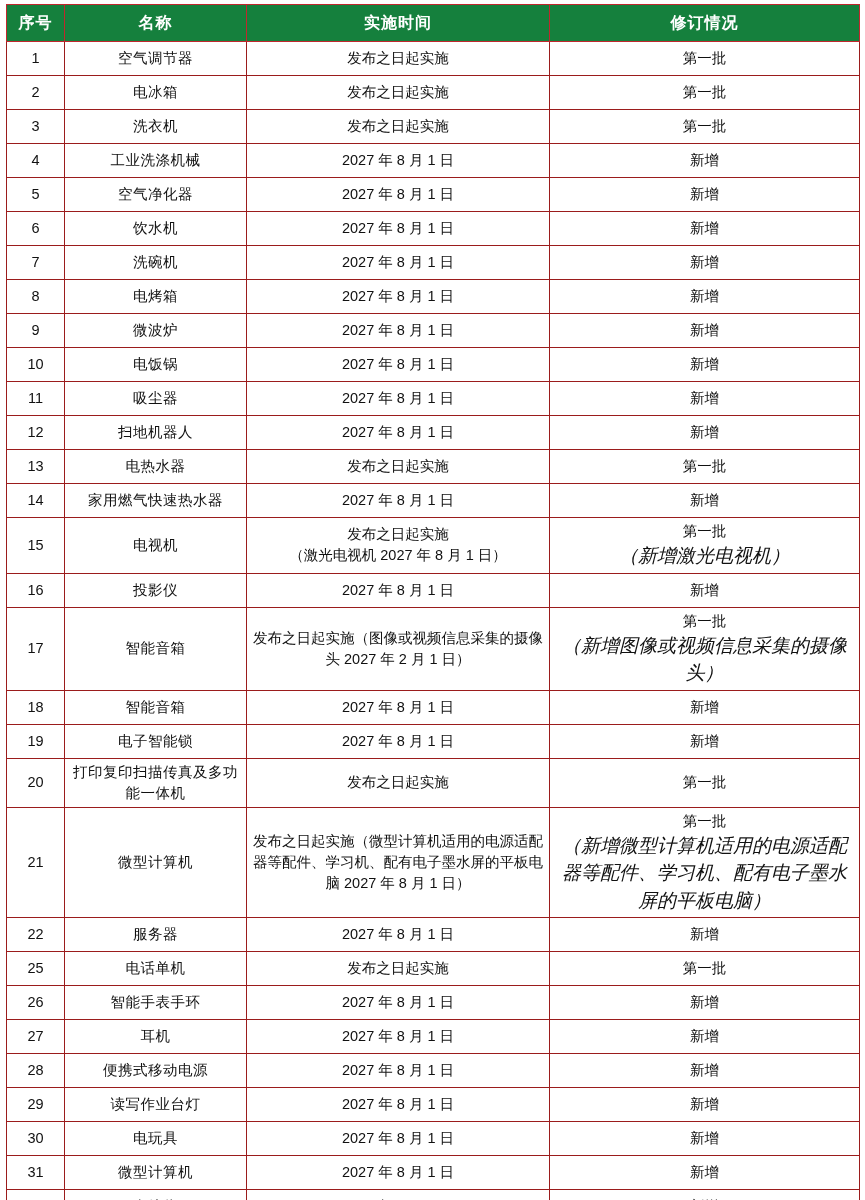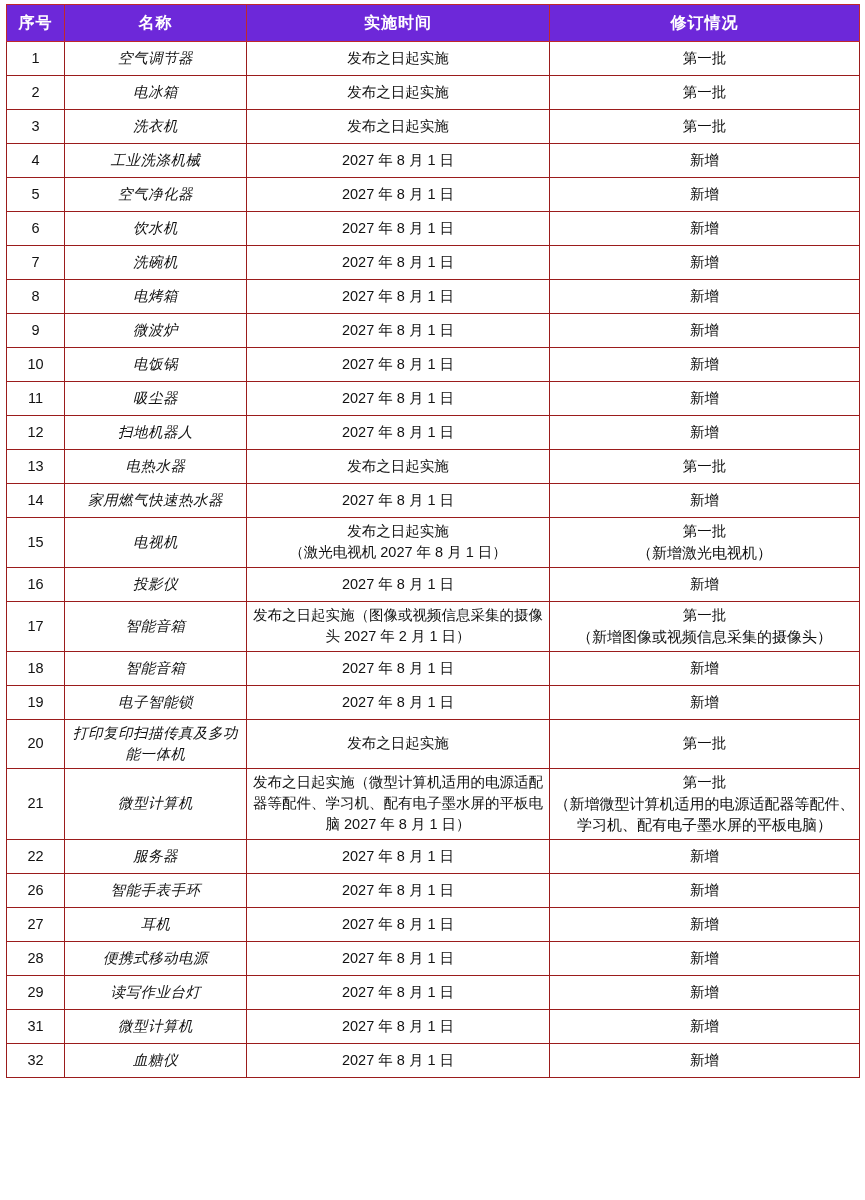--- a/index.html
+++ b/index.html
@@ -33,49 +33,49 @@
   table.spec-table td {
     border: 1px solid #9b1c1c;
     padding: 3px 4px;
     text-align: center;
     vertical-align: middle;
     font-size: 14.5px;
     line-height: 1.45;
     font-family: "Liberation Sans", "DejaVu Sans", sans-serif;
   }
   table.spec-table thead th {
-    background: #6d28d9;
+    background: #15803d;
     color: #ffffff;
     font-weight: bold;
     font-size: 16px;
     height: 30px;
     border-color: #c0272d;
     letter-spacing: 1px;
   }
   table.spec-table tbody td {
     height: 27px;
     color: #111111;
   }
   td.col-index {
     font-size: 14px;
   }
   td.col-name {
     letter-spacing: 0.5px;
-    font-style: italic;
   }
   td.col-time,
   td.col-rev {
     font-size: 14.5px;
   }
   .sub {
     display: block;
   }
   .sub-small {
     display: block;
-    font-size: 15px;
+    font-size: 19px;
+    font-style: italic;
   }
   .tight {
     line-height: 1.5;
   }
 </style>
 </head>
 <body>
 
 <div id="doc">
   <table class="spec-table">
@@ -232,40 +232,52 @@
             <span class="sub-small">（新增微型计算机适用的电源适配器等配件、学习机、配有电子墨水屏的平板电脑）</span>
           </td>
         </tr>
         <tr>
           <td class="col-index">22</td>
           <td class="col-name">服务器</td>
           <td class="col-time tight">2027 年 8 月 1 日</td>
           <td class="col-rev tight">新增</td>
         </tr>
         <tr>
+          <td class="col-index">25</td>
+          <td class="col-name">电话单机</td>
+          <td class="col-time tight">发布之日起实施</td>
+          <td class="col-rev tight">第一批</td>
+        </tr>
+        <tr>
           <td class="col-index">26</td>
           <td class="col-name">智能手表手环</td>
           <td class="col-time tight">2027 年 8 月 1 日</td>
           <td class="col-rev tight">新增</td>
         </tr>
         <tr>
           <td class="col-index">27</td>
           <td class="col-name">耳机</td>
           <td class="col-time tight">2027 年 8 月 1 日</td>
           <td class="col-rev tight">新增</td>
         </tr>
         <tr>
           <td class="col-index">28</td>
           <td class="col-name">便携式移动电源</td>
           <td class="col-time tight">2027 年 8 月 1 日</td>
           <td class="col-rev tight">新增</td>
         </tr>
         <tr>
           <td class="col-index">29</td>
           <td class="col-name">读写作业台灯</td>
+          <td class="col-time tight">2027 年 8 月 1 日</td>
+          <td class="col-rev tight">新增</td>
+        </tr>
+        <tr>
+          <td class="col-index">30</td>
+          <td class="col-name">电玩具</td>
           <td class="col-time tight">2027 年 8 月 1 日</td>
           <td class="col-rev tight">新增</td>
         </tr>
         <tr>
           <td class="col-index">31</td>
           <td class="col-name">微型计算机</td>
           <td class="col-time tight">2027 年 8 月 1 日</td>
           <td class="col-rev tight">新增</td>
         </tr>
         <tr>

